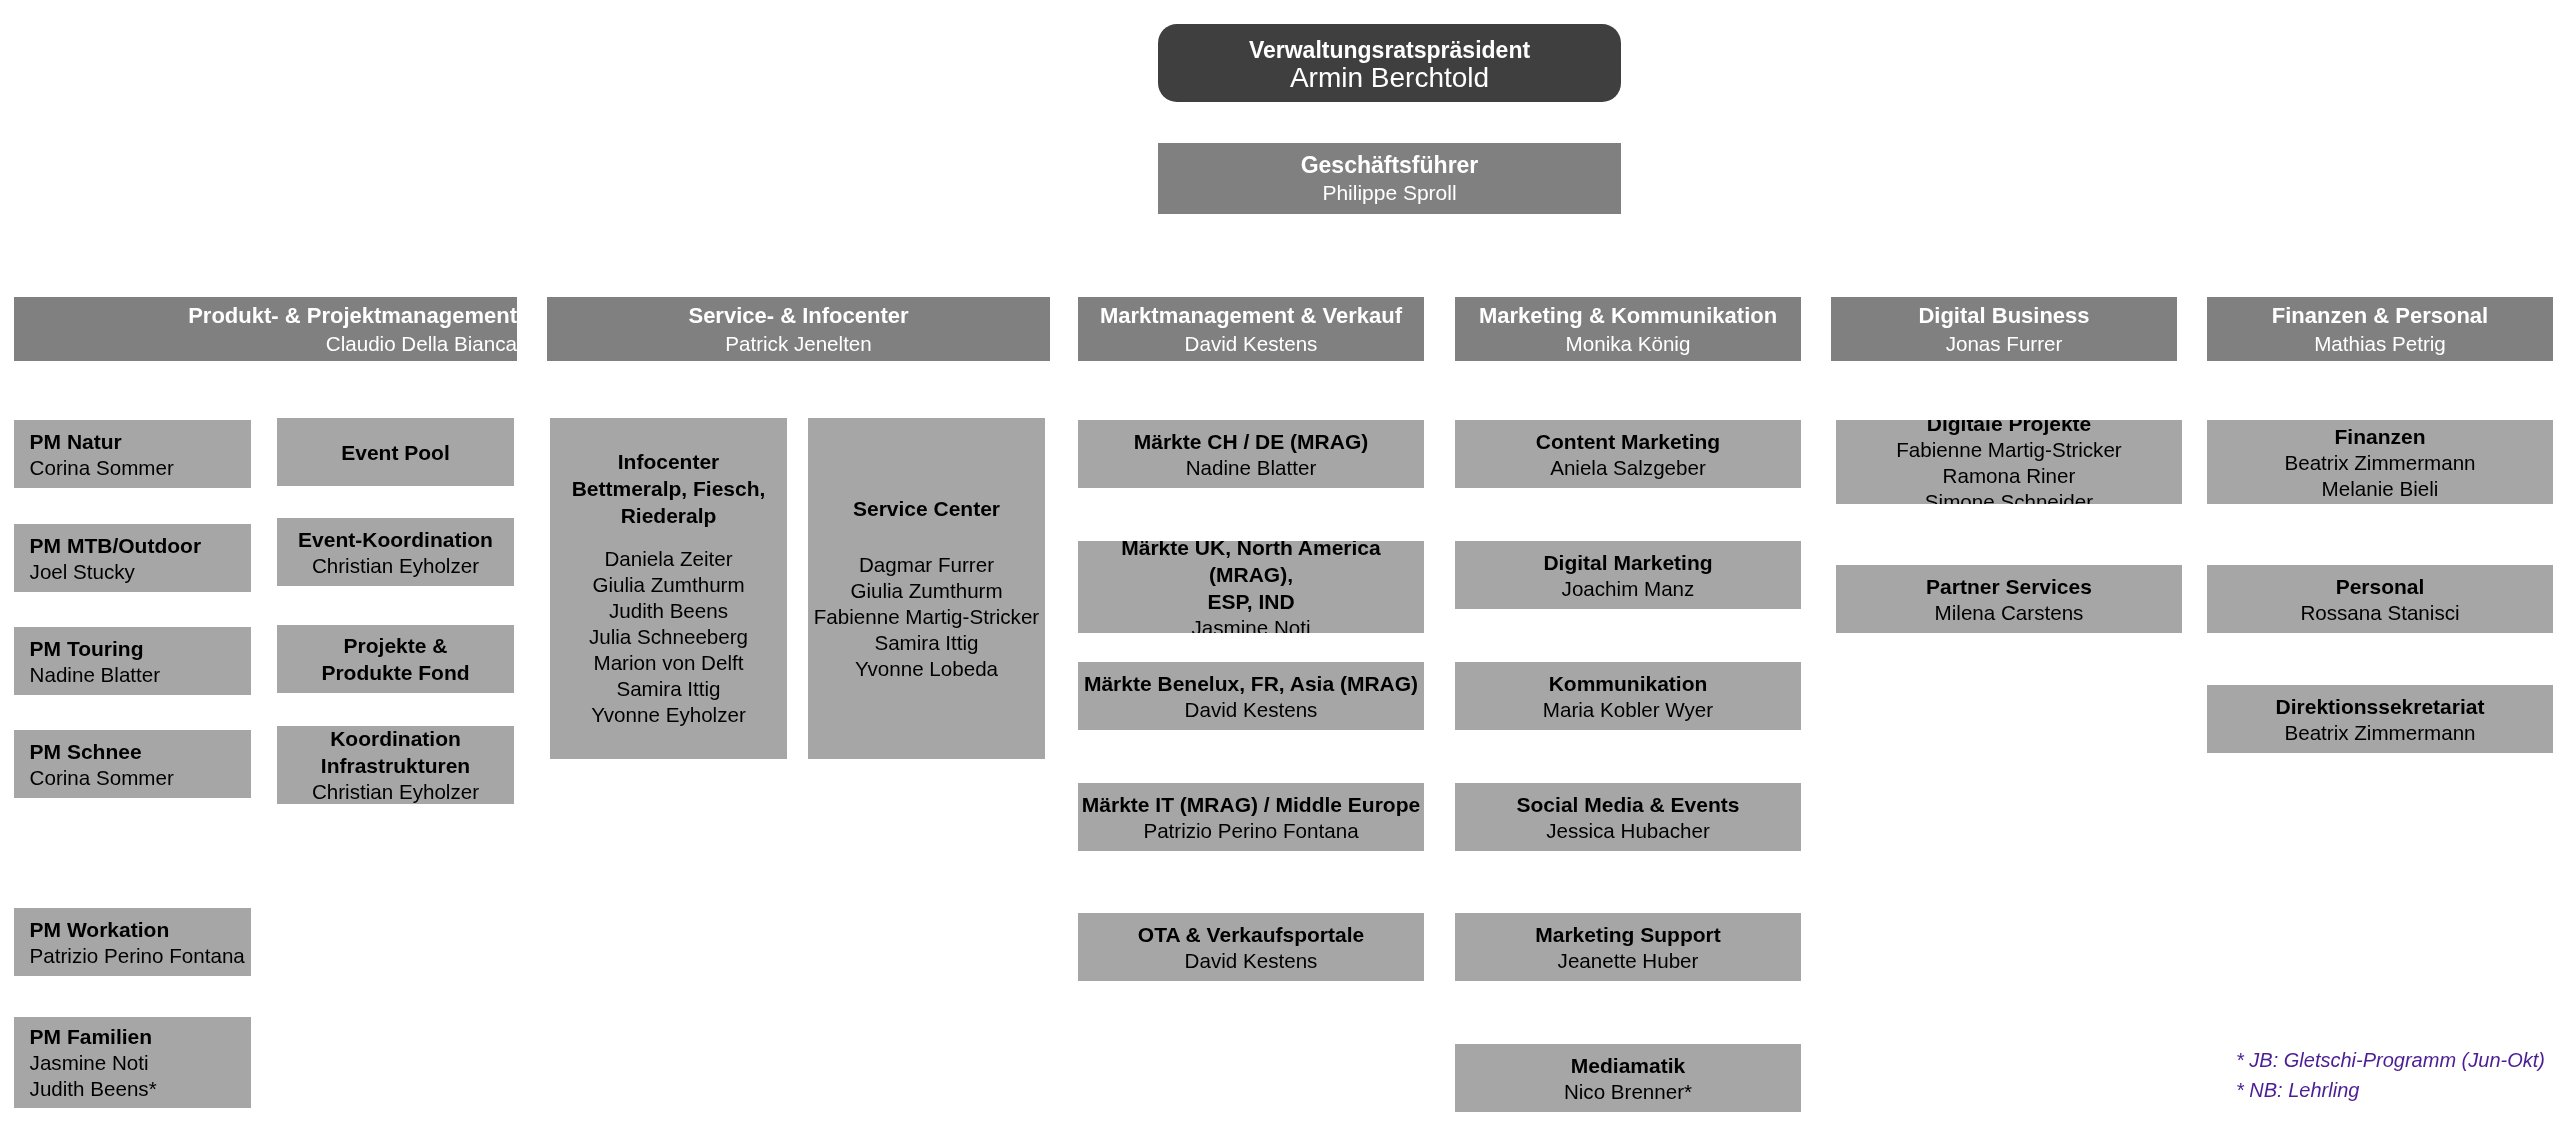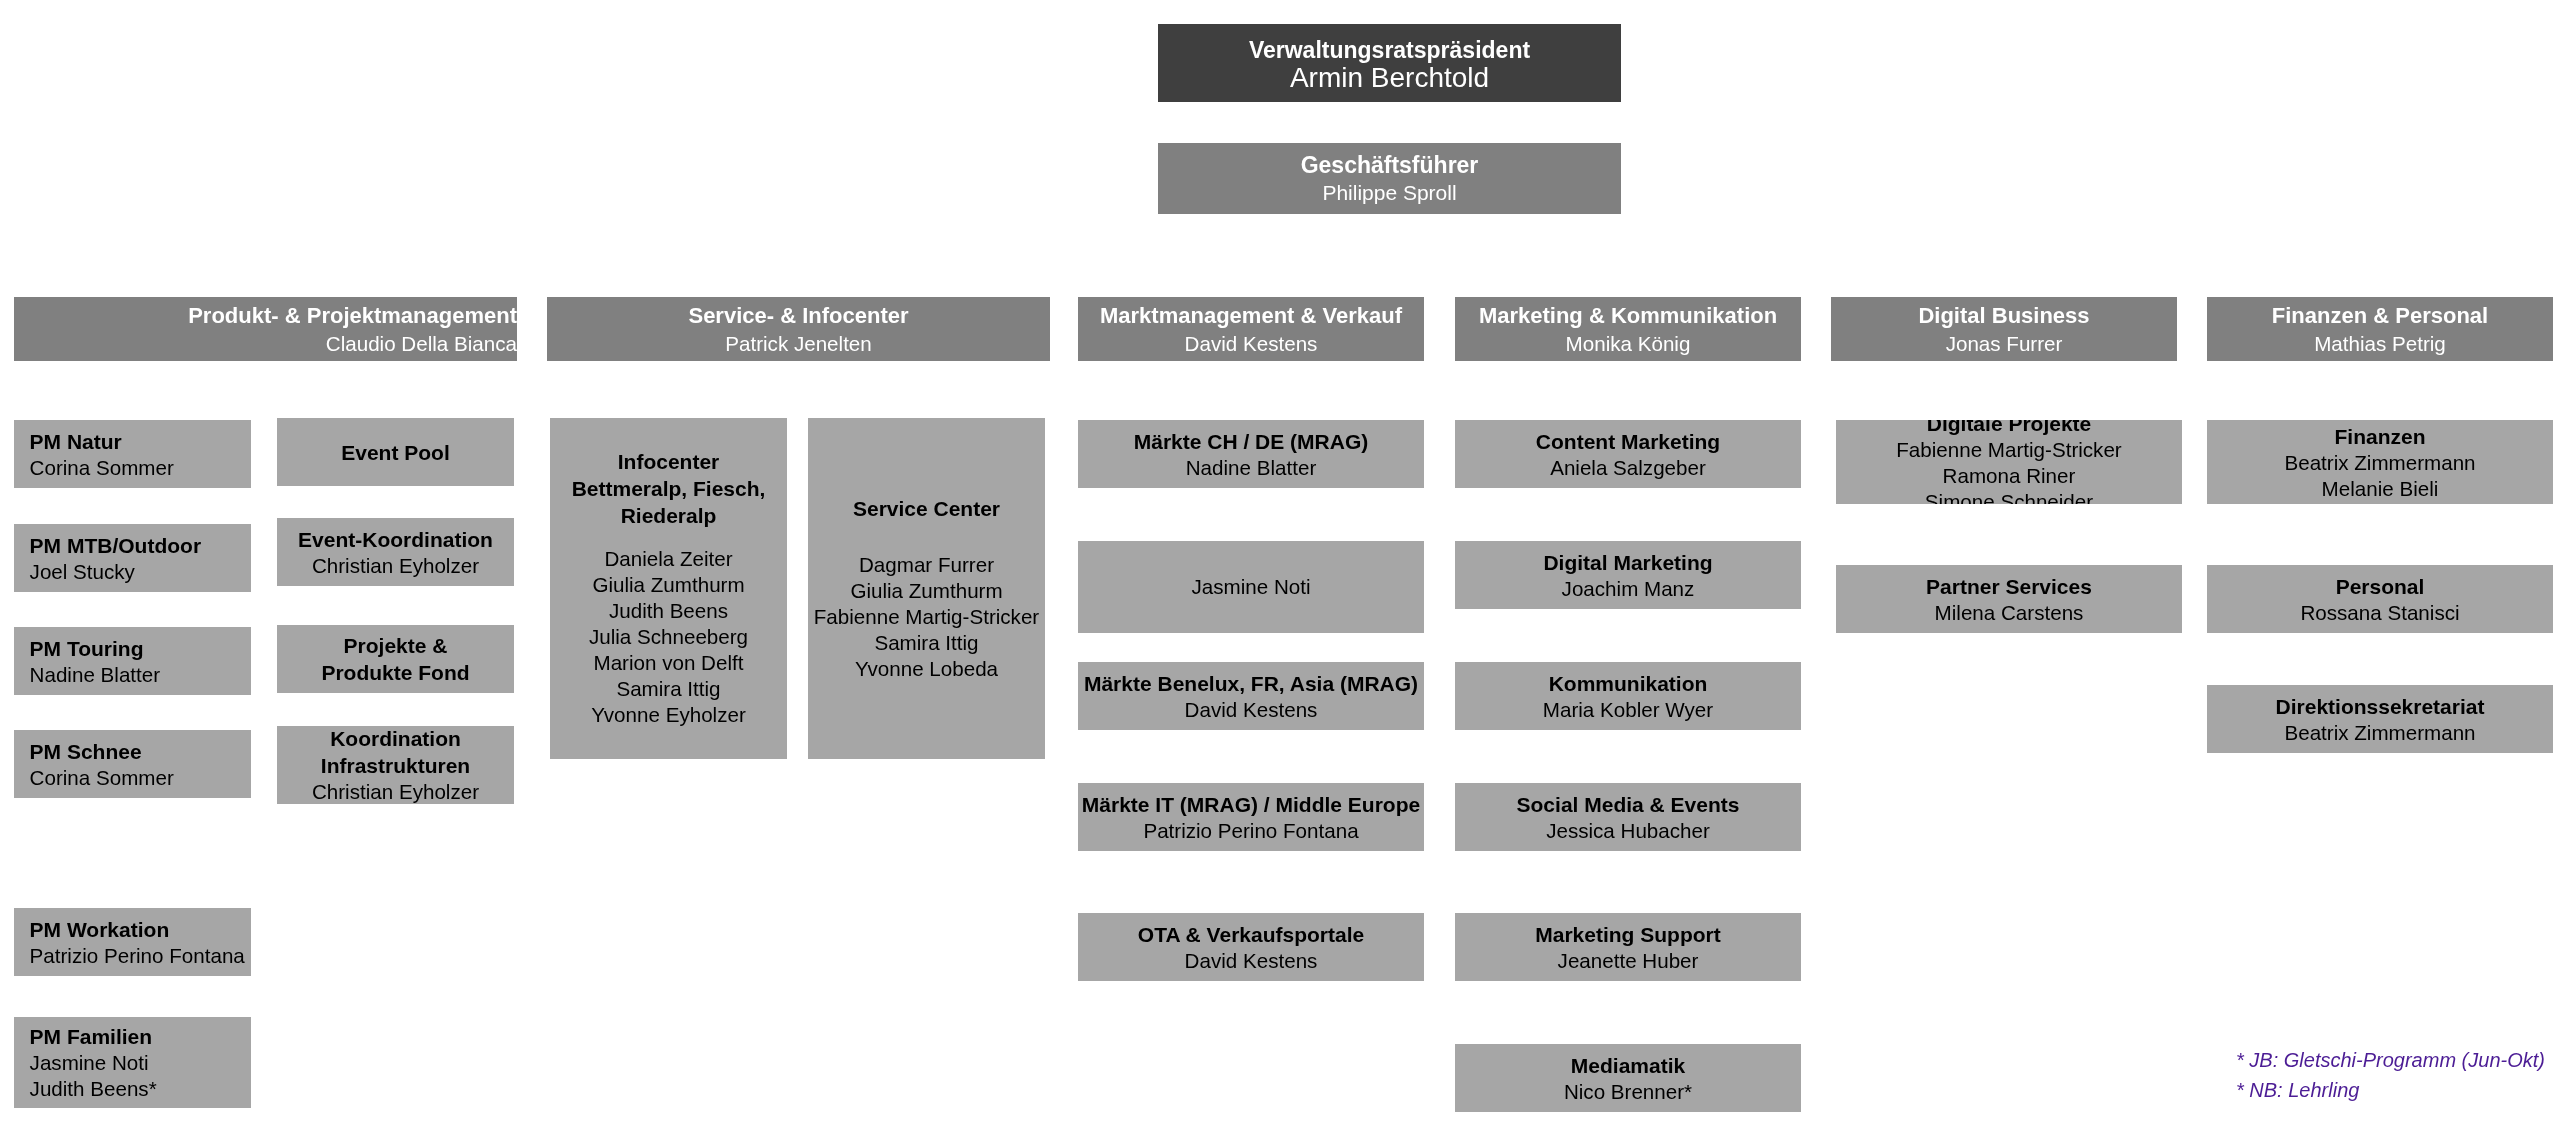--- a/index.html
+++ b/index.html
@@ -7,21 +7,21 @@
     width:2576px;height:1143px;position:relative;
     font-family:"Liberation Sans","DejaVu Sans",sans-serif;
     -webkit-font-smoothing:antialiased;
   }
   .box{position:absolute;box-sizing:border-box;display:flex;flex-direction:column;
        justify-content:center;overflow:hidden;}
   .box .t{font-weight:bold;}
   .box .n{font-weight:normal;}
 
   
-  .exec{background:#3f3f3f;color:#ffffff;align-items:center;text-align:center;}
+  .exec{background:#3f3f3f;color:#ffffff;align-items:center;text-align:center;border-radius:19px;}
   .exec .t{font-size:23px;line-height:28px;}
   .exec .n{font-size:28px;line-height:27px;}
 
   .mgr{background:#808080;color:#ffffff;align-items:center;text-align:center;}
   .mgr .t{font-size:23px;line-height:28px;}
   .mgr .n{font-size:21px;line-height:27px;}
 
   
   .dept{background:#808080;color:#ffffff;align-items:center;text-align:center;}
   .dept .t{font-size:22px;line-height:28px;}
@@ -140,20 +140,22 @@
   <div class="n">Fabienne Martig-Stricker</div>
   <div class="n">Samira Ittig</div>
   <div class="n">Yvonne Lobeda</div>
 </div>
 
 <div class="box unit c" style="left:1078px;top:420px;width:346px;height:68px;">
   <div class="t">Märkte CH / DE (MRAG)</div>
   <div class="n">Nadine Blatter</div>
 </div>
 <div class="box unit c" style="left:1078px;top:541px;width:346px;height:92px;">
+  <div class="t" style="white-space:pre-line;">Märkte UK, North America (MRAG),
+ESP, IND</div>
   <div class="n">Jasmine Noti</div>
 </div>
 <div class="box unit c" style="left:1078px;top:662px;width:346px;height:68px;">
   <div class="t">Märkte  Benelux, FR, Asia (MRAG)</div>
   <div class="n">David Kestens</div>
 </div>
 <div class="box unit c" style="left:1078px;top:783px;width:346px;height:68px;">
   <div class="t">Märkte IT (MRAG) / Middle Europe</div>
   <div class="n">Patrizio Perino Fontana</div>
 </div>

